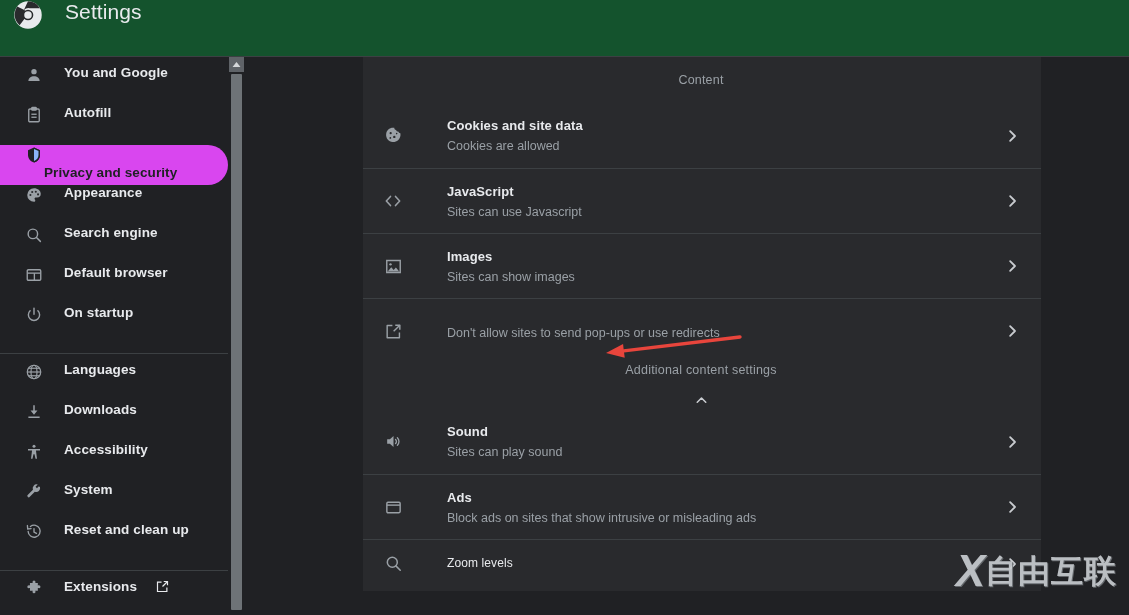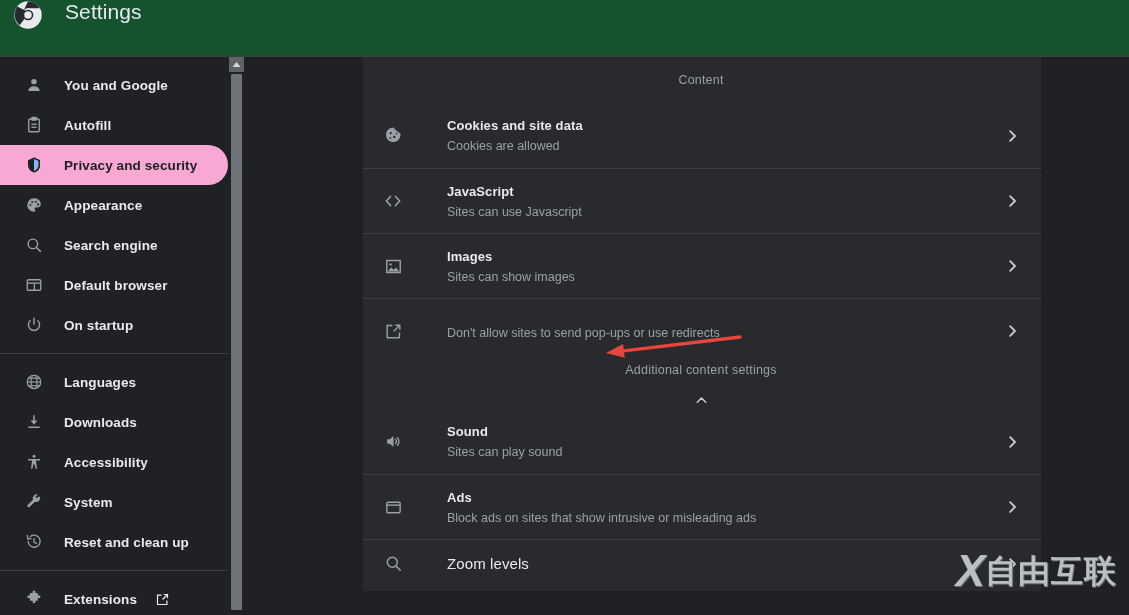--- a/index.html
+++ b/index.html
@@ -62,31 +62,32 @@
     width: 228px; height: 558px;
     background: #202124;
     padding-top: 8px;
   }
   .nav-group { padding: 0; }
   .nav-divider {
     height: 1px; background: #3c4043;
     margin: 8px 0 8px 0;
   }
   .nav-item {
-    display: flex; align-items: center;
+    display: flex; align-items: flex-start;
     height: 40px;
     padding-left: 24px;
     border-top-right-radius: 20px;
     border-bottom-right-radius: 20px;
     cursor: pointer;
     color: #e8eaed;
   }
   .nav-item.selected {
-    background: #f9a8d4;
+    background: #d946ef;
     color: #202124;
+    flex-direction: column;
   }
   .nav-ico {
     width: 20px; height: 20px;
     flex: 0 0 auto;
     display: flex; align-items: center; justify-content: center;
   }
   .nav-ico svg { display: block; }
   .nav-label {
     margin-left: 20px;
     font-size: 13.5px;
@@ -175,21 +176,21 @@
     letter-spacing: .1px;
     line-height: 17px;
   }
   .row-sub {
     margin-top: 4px;
     font-size: 12.5px;
     color: #9aa0a6;
     line-height: 16px;
   }
   .row.single { height: 48px; }
-  .row.single .row-title { font-weight: 400; font-size: 15px; color: #e8eaed; }
+  .row.single .row-title { font-weight: 400; font-size: 12px; color: #e8eaed; }
   .chev {
     width: 18px; height: 18px;
     flex: 0 0 auto;
     color: #9aa0a6;
   }
 
   
   .annot {
     position: absolute;
     left: 0; top: 0;

